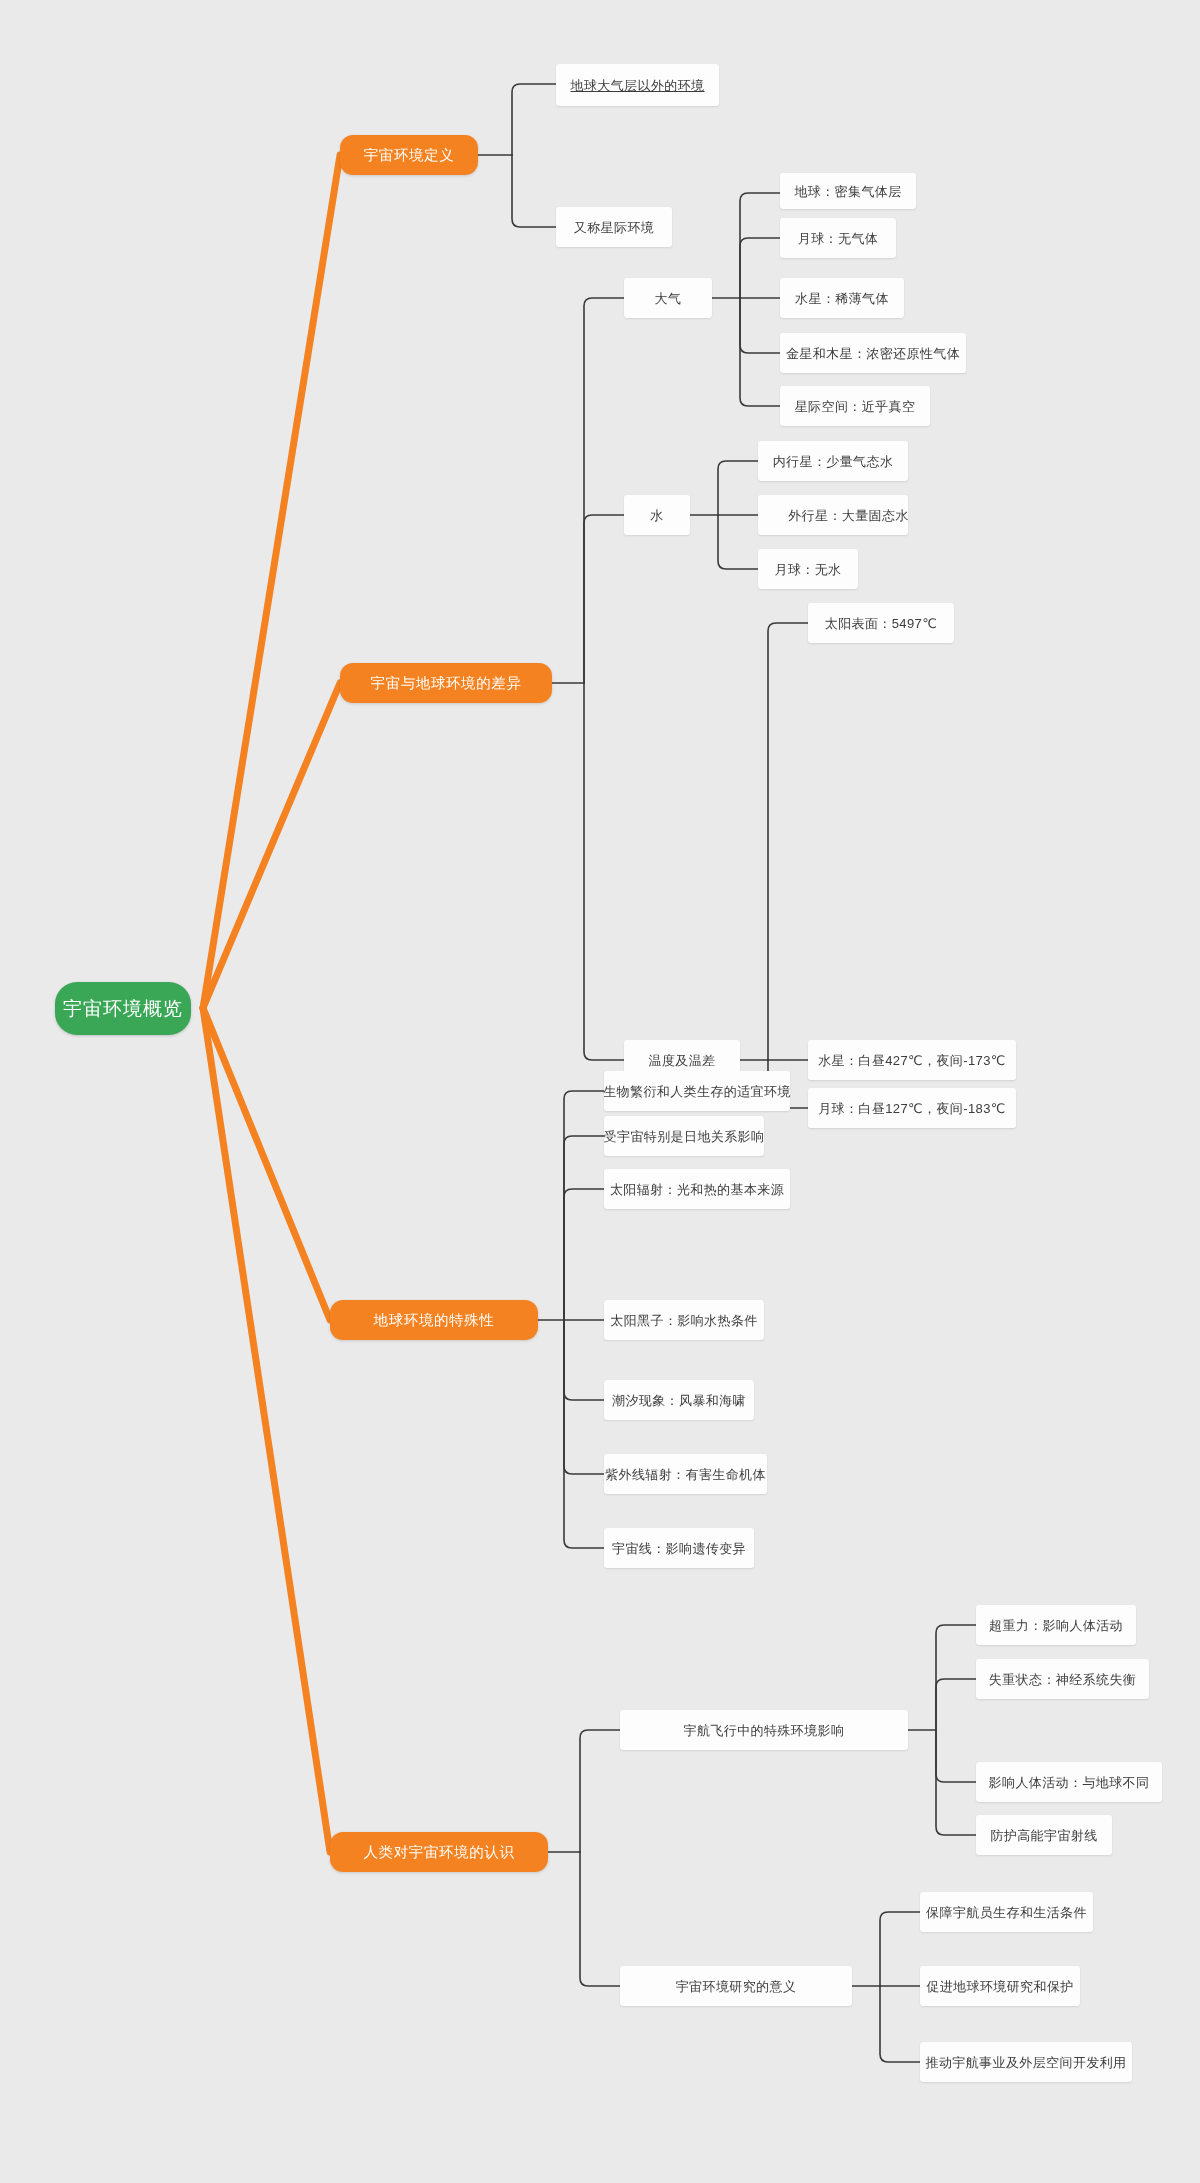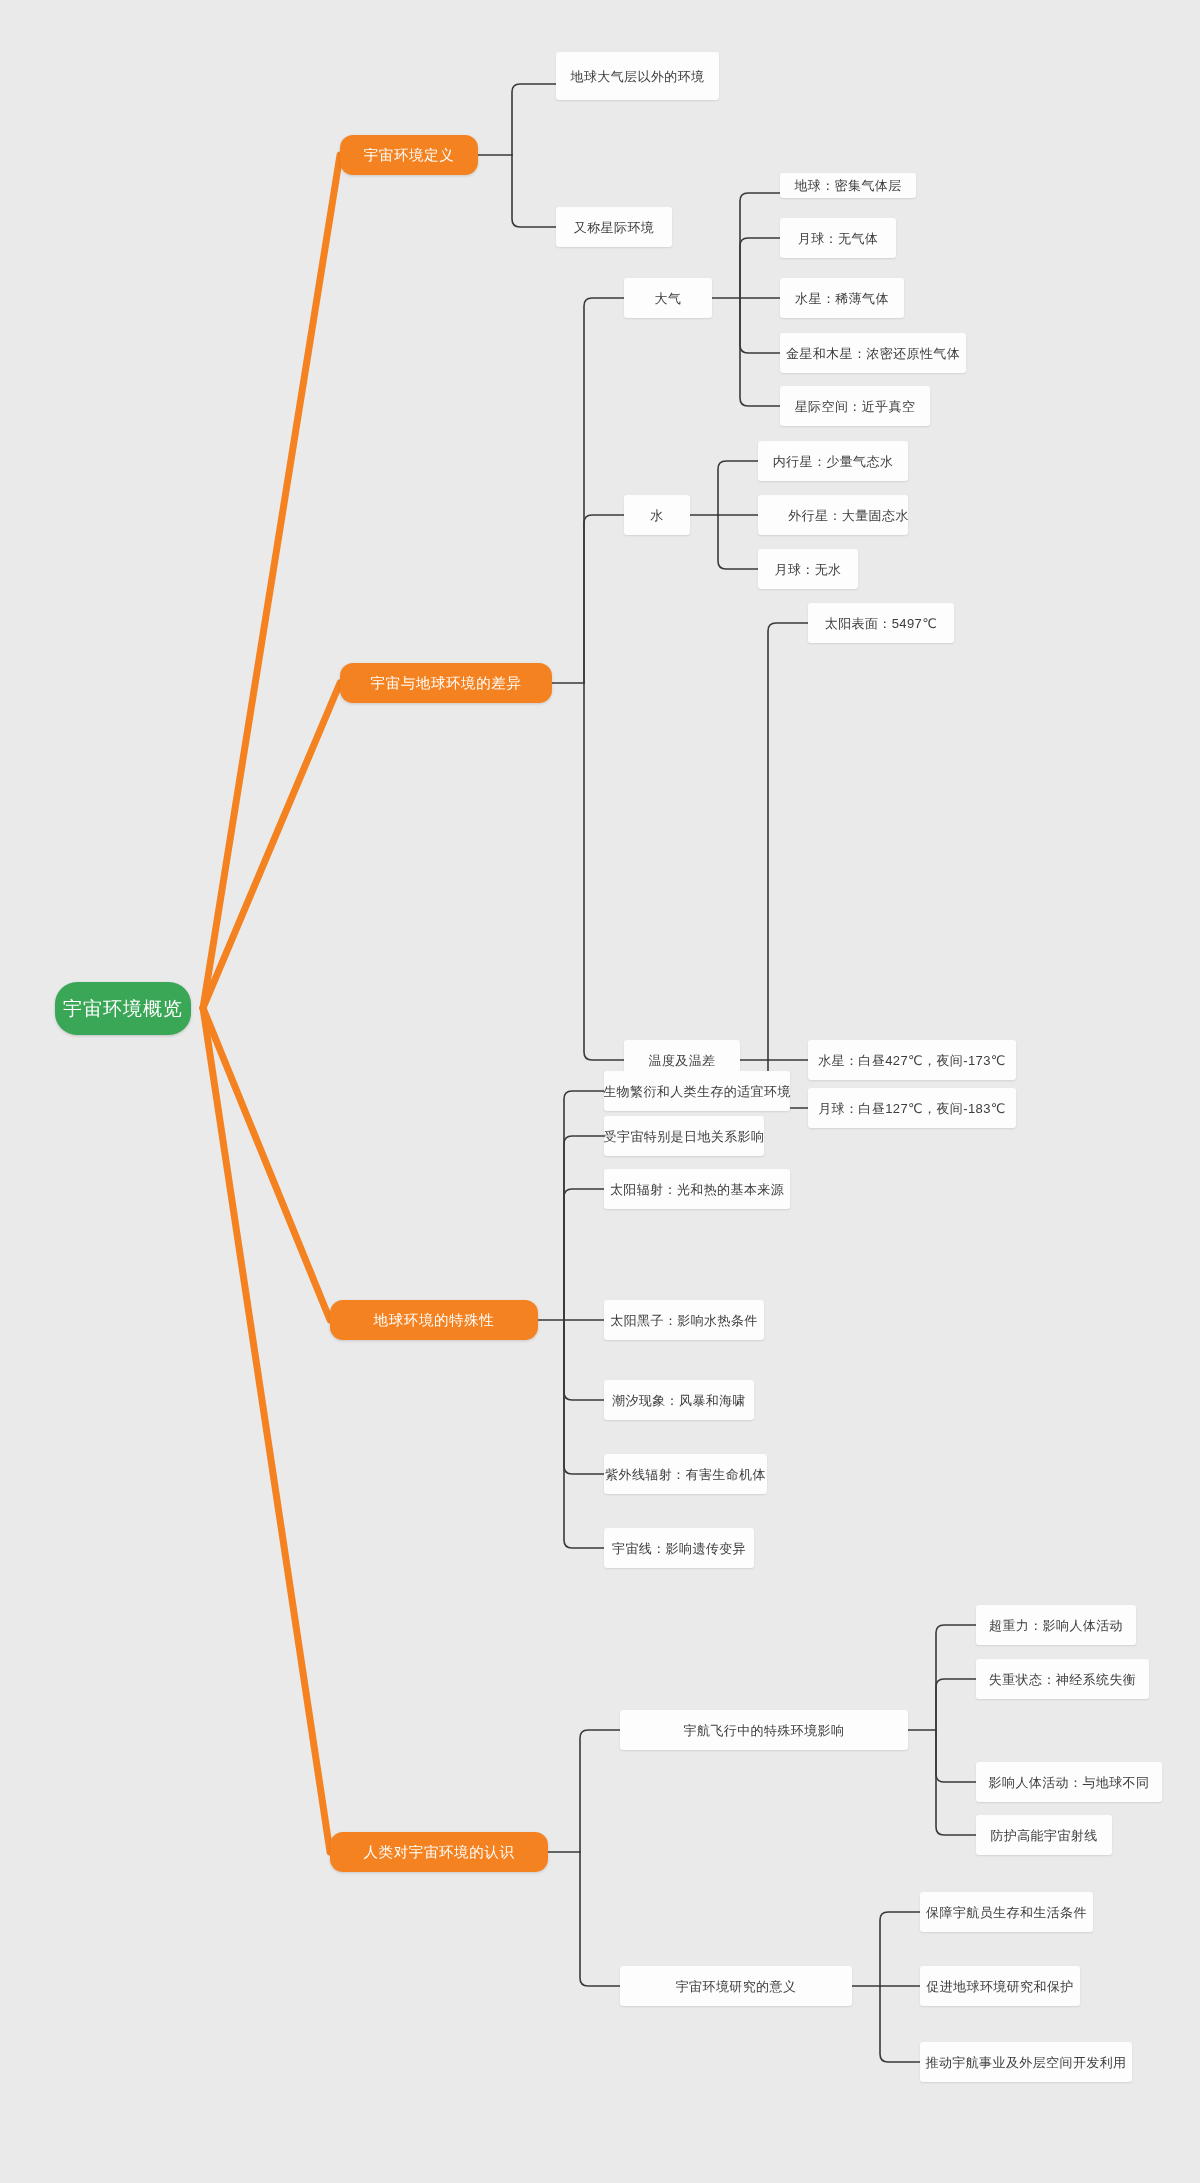--- a/index.html
+++ b/index.html
@@ -123,35 +123,35 @@
     </g>
   </svg>
 
   <div class="node root" style="left:55px;top:982px;width:136px;height:53px;">
     <span>宇宙环境概览</span>
   </div>
 
   <div class="node branch" style="left:340px;top:135px;width:138px;height:40px;">
     <span>宇宙环境定义</span>
   </div>
-  <div class="node leaf" style="left:556px;top:52px;width:163px;height:48px;">
+  <div class="node leaf" style="left:556px;top:64px;width:163px;height:42px;text-decoration:underline;">
     <span>地球大气层以外的环境</span>
   </div>
   <div class="node leaf" style="left:556px;top:207px;width:116px;height:40px;">
     <span>又称星际环境</span>
   </div>
 
   <div class="node branch" style="left:340px;top:663px;width:212px;height:40px;">
     <span>宇宙与地球环境的差异</span>
   </div>
 
   <div class="node sub" style="left:624px;top:278px;width:88px;height:40px;">
     <span>大气</span>
   </div>
-  <div class="node leaf" style="left:780px;top:173px;width:136px;height:25px;font-family:Liberation Serif, serif;">
+  <div class="node leaf" style="left:780px;top:173px;width:136px;height:36px;font-family:Liberation Serif, serif;">
     <span>地球：密集气体层</span>
   </div>
   <div class="node leaf" style="left:780px;top:218px;width:116px;height:40px;">
     <span>月球：无气体</span>
   </div>
   <div class="node leaf" style="left:780px;top:278px;width:124px;height:40px;">
     <span>水星：稀薄气体</span>
   </div>
   <div class="node leaf" style="left:780px;top:333px;width:186px;height:40px;">
     <span>金星和木星：浓密还原性气体</span>

